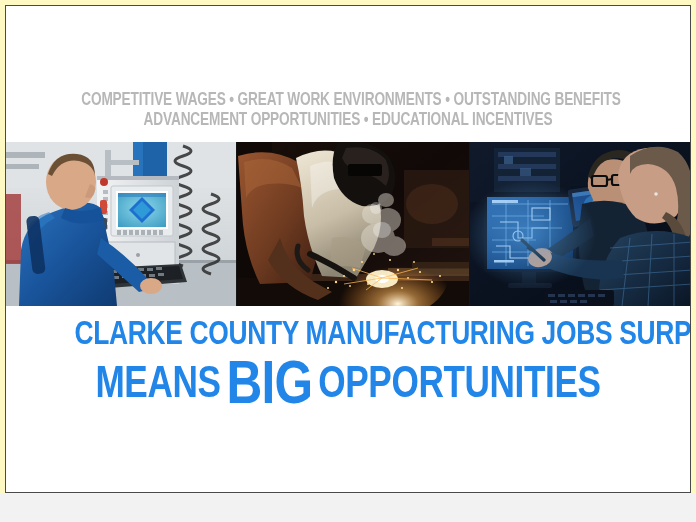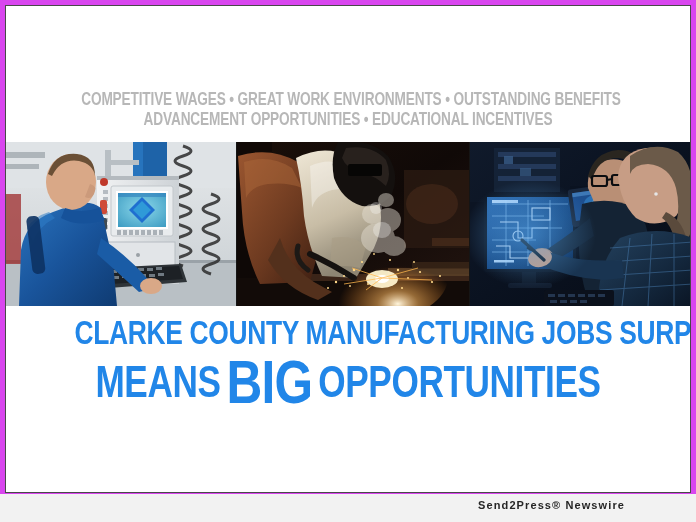--- a/index.html
+++ b/index.html
@@ -11,21 +11,21 @@
     overflow: hidden;
     background: #ffffff;
     font-family: "Liberation Sans", "DejaVu Sans", sans-serif;
   }
 
   
   #page {
     position: relative;
     width: 696px;
     height: 522px;
-    background: #d946ef;
+    background: #fef9c3;
   }
 
   
   #footer-strip {
     position: absolute;
     left: 0;
     top: 494px;
     width: 696px;
     height: 28px;
     background: #f2f2f2;
@@ -509,15 +509,14 @@
     </div>
 
     <div id="headline">
       <span class="hl-line-1">CLARKE COUNTY MANUFACTURING JOBS SURPLUS</span>
       <span class="hl-line-2"><span class="hl-means">MEANS</span><span class="hl-space"> </span><span class="hl-big">BIG</span><span class="hl-space"> </span><span class="hl-opps">OPPORTUNITIES</span></span>
     </div>
 
   </div>
 
   <div id="footer-strip"></div>
-  <div id="newswire-credit">Send2Press® Newswire</div>
 
 </div>
 
 </body></html>

